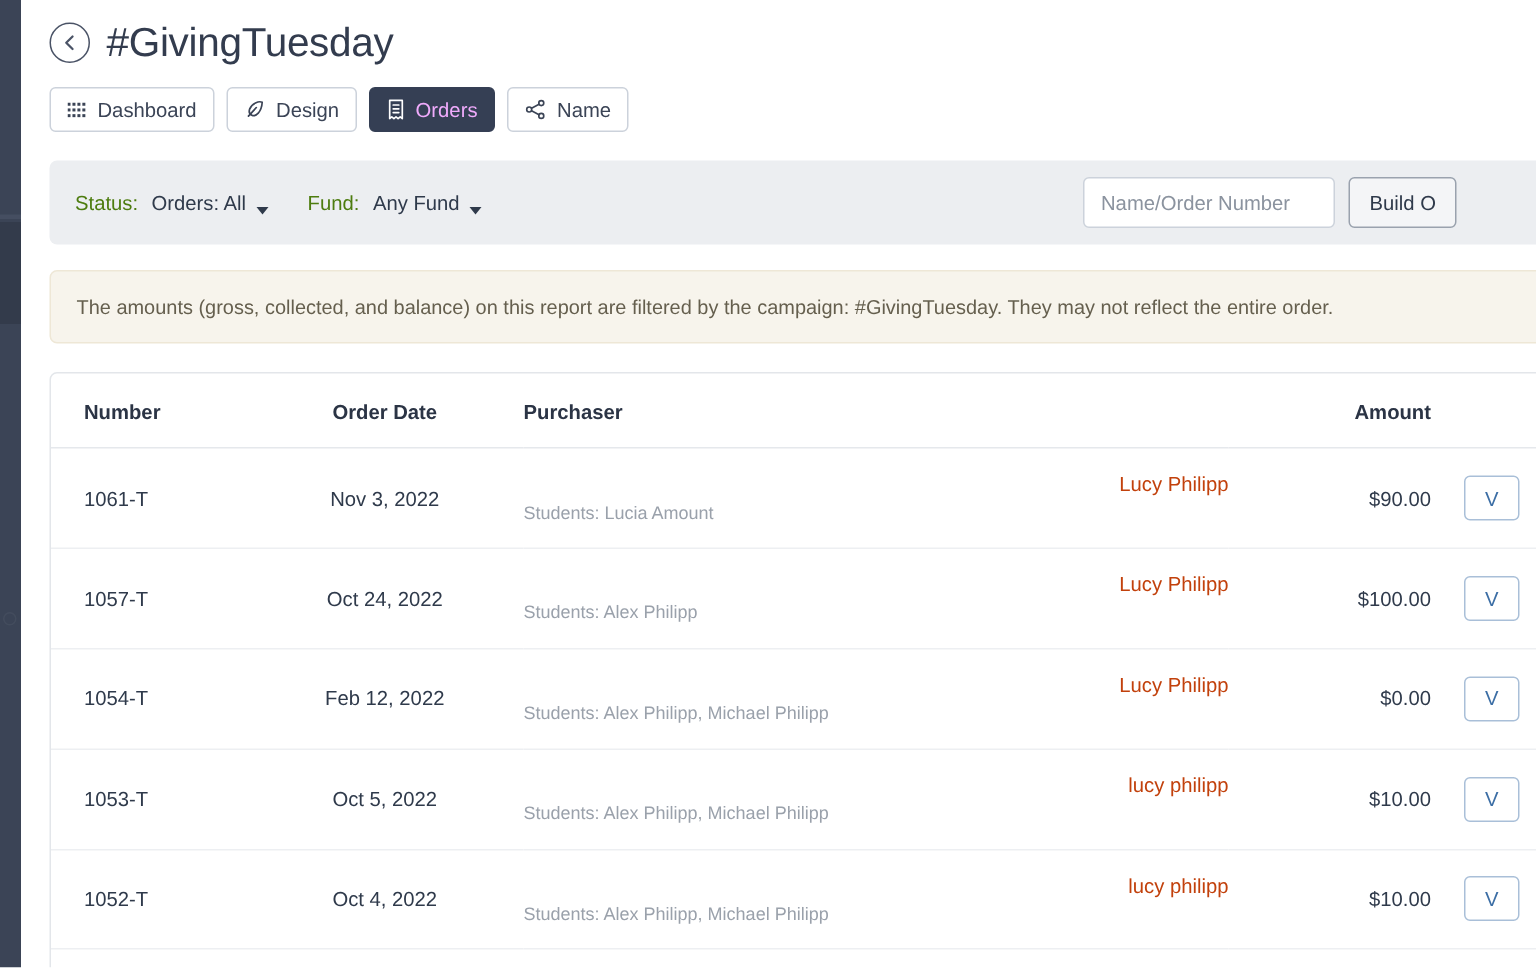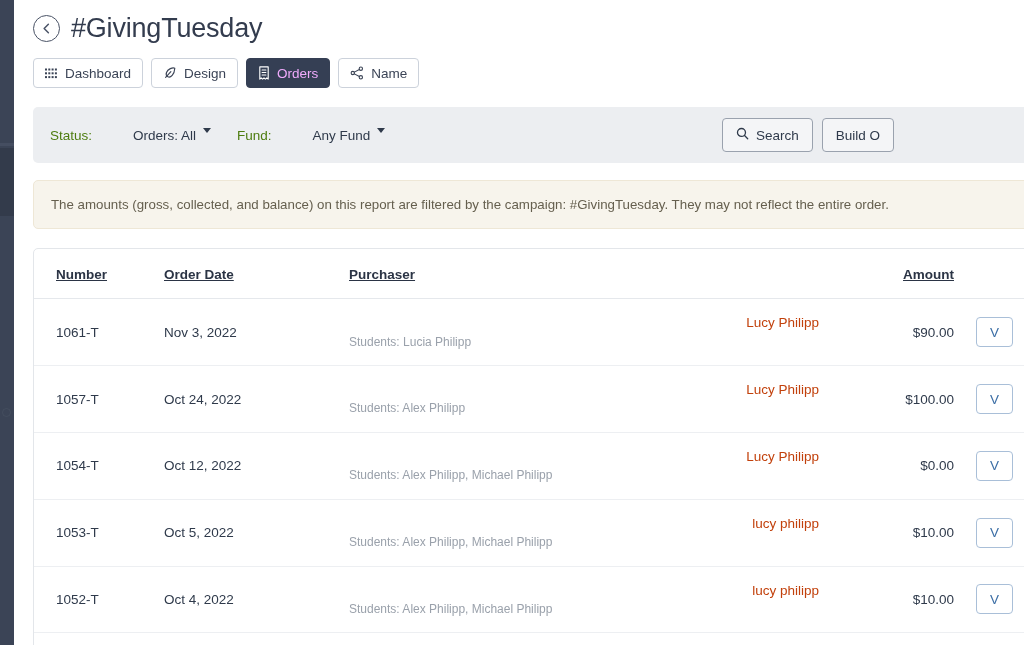--- a/index.html
+++ b/index.html
@@ -113,24 +113,23 @@
   .flabel {
     font-size: 13.5px;
     color: #4d7c0f;
     margin-right: 9px;
     white-space: nowrap;
   }
   .fdrop {
     font-size: 13.5px;
     color: #2f3a4b;
     margin-right: 26px;
-    display: inline-flex; align-items: flex-start; gap: 7px;
+    display: inline-flex; align-items: flex-end; gap: 7px;
     cursor: pointer;
     white-space: nowrap;
-    margin-left: 32px;
   }
   .caret {
     width: 0; height: 0;
     border-left: 4.5px solid transparent;
     border-right: 4.5px solid transparent;
     border-top: 5px solid #2f3a4b;
     display: inline-block;
   }
   .filter-right {
     position: absolute;
@@ -187,32 +186,31 @@
     overflow: hidden;
   }
   table { border-collapse: collapse; width: 100%; table-layout: fixed; }
   th {
     text-align: left;
     font-size: 13.5px;
     font-weight: bold;
     color: #2b3445;
     padding: 18px 0 16px 0;
     border-bottom: 1px solid #e5e8ec;
-    text-decoration: underline;
   }
   td {
     font-size: 13.5px;
     color: #2f3a4b;
     padding: 15px 0 15px 0;
     border-bottom: 1px solid #edeff2;
     vertical-align: middle;
   }
   tr:last-child td { border-bottom: none; }
   .c-num   { width: 130px; padding-left: 22px; }
-  .c-date  { width: 185px; }
+  .c-date  { width: 185px; text-align: center; }
   .c-pur   { width: 470px; }
   .c-amt   { width: 135px; text-align: right; }
   .c-act   { width: 90px;  padding-left: 22px; }
   .pur-name { color: #c2410c; font-size: 13.5px; line-height: 1.35; text-align: right; }
   .pur-sub  { color: #9aa1ab; font-size: 12px; margin-top: 2px; line-height: 1.3; }
   .view-btn {
     display: inline-flex; align-items: center; justify-content: center;
     height: 30px; padding: 0 13px;
     border: 1px solid #a9bfd8;
     border-radius: 4px;
@@ -313,29 +311,21 @@
           <span>Orders: All</span>
           <span class="caret"></span>
         </span>
         <span class="flabel">Fund:</span>
         <span class="fdrop">
           <span>Any Fund</span>
           <span class="caret"></span>
         </span>
 
         <div class="filter-right">
-          <button class="btn-plain">
-            <span class="ic">
-              <svg width="13" height="13" viewBox="0 0 14 14" fill="none" stroke="#2f3a4b" stroke-width="1.4" stroke-linecap="round">
-                <circle cx="5.9" cy="5.9" r="4.3"></circle>
-                  <path d="M9.2 9.2 L12.6 12.6"></path>
-              </svg>
-            </span>
-            <span>Search</span>
-          </button>
+          <input class="search-input" type="text" placeholder="Name/Order Number" style="">
           <button class="btn-plain">
             <span>Build O</span>
           </button>
         </div>
       </div>
 
       <div class="alert">The amounts (gross, collected, and balance) on this report are filtered by the campaign: #GivingTuesday. They may not reflect the entire order.</div>
 
       <div class="card">
         <table>
@@ -347,38 +337,38 @@
               <th class="c-amt">Amount</th>
               <th class="c-act"></th>
             </tr>
           </thead>
           <tbody id="rows-body">
               <tr>
                 <td class="c-num">1061-T</td>
                 <td class="c-date">Nov 3, 2022</td>
                 <td class="c-pur">
                   <div class="pur-name">Lucy Philipp</div>
-                  <div class="pur-sub">Students: Lucia Philipp</div>
+                  <div class="pur-sub">Students: Lucia Amount</div>
                 </td>
                 <td class="c-amt">$90.00</td>
                 <td class="c-act"><span class="view-btn">V</span></td>
               </tr>
               <tr>
                 <td class="c-num">1057-T</td>
                 <td class="c-date">Oct 24, 2022</td>
                 <td class="c-pur">
                   <div class="pur-name">Lucy Philipp</div>
                   <div class="pur-sub">Students: Alex Philipp</div>
                 </td>
                 <td class="c-amt">$100.00</td>
                 <td class="c-act"><span class="view-btn">V</span></td>
               </tr>
               <tr>
                 <td class="c-num">1054-T</td>
-                <td class="c-date">Oct 12, 2022</td>
+                <td class="c-date">Feb 12, 2022</td>
                 <td class="c-pur">
                   <div class="pur-name">Lucy Philipp</div>
                   <div class="pur-sub">Students: Alex Philipp, Michael Philipp</div>
                 </td>
                 <td class="c-amt">$0.00</td>
                 <td class="c-act"><span class="view-btn">V</span></td>
               </tr>
               <tr>
                 <td class="c-num">1053-T</td>
                 <td class="c-date">Oct 5, 2022</td>

